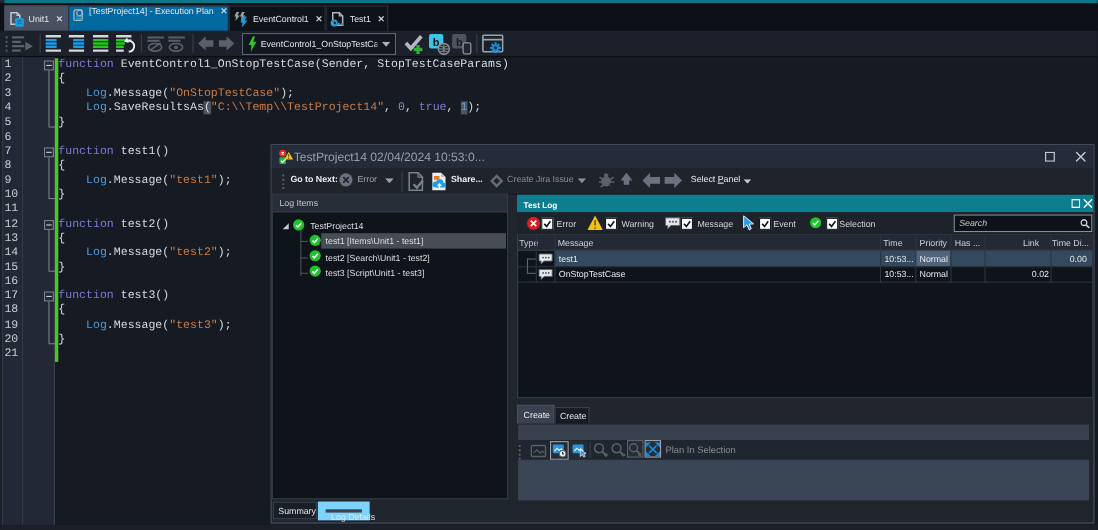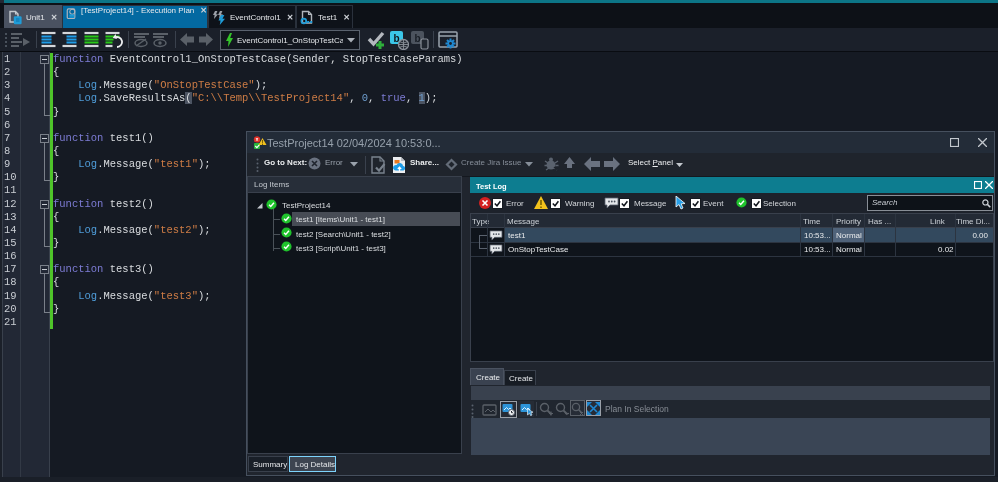--- a/index.html
+++ b/index.html
@@ -454,13 +454,13 @@
       <path d="M0 0 h5 L0 5 z"></path>
       <path d="M13 0 v5 L8 0 z"></path>
       <path d="M0 13 v-5 L5 13 z"></path>
       <path d="M13 13 h-5 L13 8 z"></path>
     </g>
     <path d="M3 3 l7 7 M10 3 l-7 7" stroke="#1e88d2" stroke-width="1.6"></path>
   </svg>
 <div class="abs" style="left:605px;top:404px;color:#878d95;font-size:8.5px">Plan In Selection</div>
 <div class="abs" style="left:471px;top:418px;width:519px;height:37px;background:#3a4555"></div>
 <div class="abs" style="left:248px;top:456px;width:40px;height:16px;background:#191f28;border:1px solid #39404c;color:#e4e6e9;font-size:8px;padding:3px 0 0 4px">Summary</div>
-<div class="abs" style="left:289px;top:456px;width:47px;height:16px;background:#3d4450;border:1px solid #7dd3fc;color:#e4e6e9;font-size:8px;padding:3px 0 0 5px;white-space:nowrap">Log Details</div>
+<div class="abs" style="left:289px;top:456px;width:47px;height:16px;background:#3d4450;border:7px solid #7dd3fc;color:#e4e6e9;font-size:8px;padding:3px 0 0 5px;white-space:nowrap">Log Details</div>
 <div class="abs" style="left:0;top:477px;width:998px;height:5px;background:#1a1f28"></div>
 </body></html>

